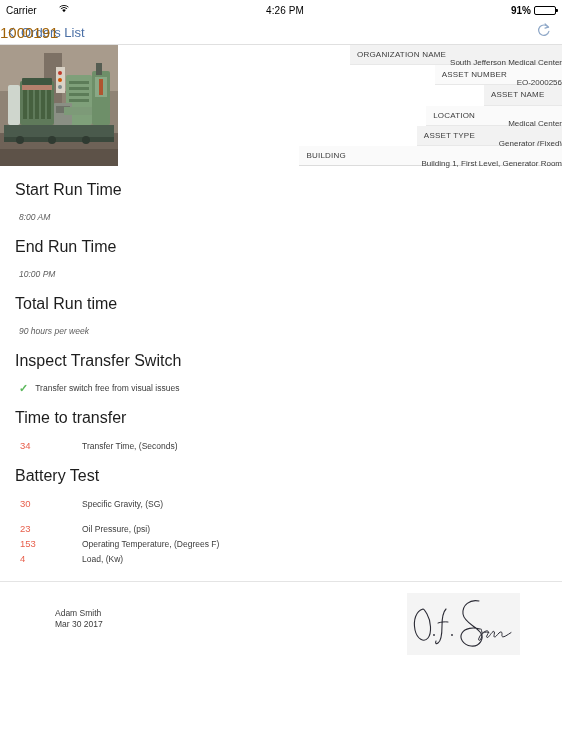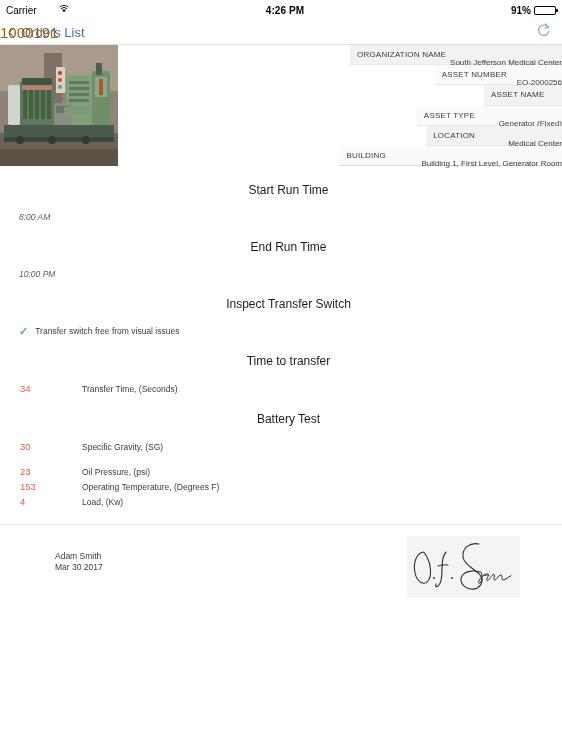--- a/index.html
+++ b/index.html
@@ -28,21 +28,21 @@
     box-sizing: border-box;
   }
   .status-left {
     display: flex;
     align-items: center;
     gap: 22px;
     flex: 1 1 0;
   }
   .status-center {
     flex: 0 0 auto;
-    font-weight: 700;
+    font-weight: 400;
     font-size: 10px;
     letter-spacing: 0.1px;
     margin-left: 8px;
   }
   .status-right {
     flex: 1 1 0;
     display: flex;
     align-items: center;
     justify-content: flex-end;
     gap: 3px;
@@ -141,21 +141,21 @@
   .asset-row {
     display: flex;
     align-items: center;
     height: 20px;
     flex: 1 1 0;
     border-bottom: 1px solid #e8e8e8;
     box-sizing: border-box;
   }
   .asset-row:nth-child(odd) { background: #f2f2f2; }
   .asset-row:nth-child(even) { background: #fafafa; }
-  .asset-row:last-child { border-bottom: 1px solid #dcdcdc; }
+  .asset-row:last-child { border-bottom: 1px solid #dcdcdc; gap: 40px; }
   .asset-label {
     flex: 0 0 78px;
     padding-left: 7px;
     font-size: 8px;
     color: #3b3b3b;
     letter-spacing: 0.2px;
     box-sizing: border-box;
     white-space: nowrap;
   }
   .asset-value {
@@ -169,27 +169,26 @@
     margin-top: 16px;
   }
 
   
   .form-body {
     padding: 0;
     background: #ffffff;
   }
   .section { padding-left: 15px; }
   .section-title {
-    font-size: 12px;
+    font-size: 16px;
     color: #1d1d1d;
     font-weight: 400;
     margin: 0;
     padding-top: 15px;
     line-height: 18px;
-    text-align: center;
   }
   .section-value-italic {
     font-size: 8.5px;
     font-style: italic;
     color: #5d5d5d;
     padding-top: 13px;
     padding-left: 4px;
     line-height: 11px;
   }
   .check-row {
@@ -356,46 +355,50 @@
       <div class="asset-value">South Jefferson Medical Center</div>
     </div>
     <div class="asset-row">
       <div class="asset-label">ASSET NUMBER</div>
       <div class="asset-value">EQ-2000256</div>
     </div>
     <div class="asset-row">
       <div class="asset-label">ASSET NAME</div>
     </div>
     <div class="asset-row">
+      <div class="asset-label">LOCATION</div>
+      <div class="asset-value">Medical Center</div>
+    </div>
+    <div class="asset-row">
       <div class="asset-label">ASSET TYPE</div>
       <div class="asset-value">Generator (Fixed)</div>
     </div>
     <div class="asset-row">
-      <div class="asset-label">LOCATION</div>
-      <div class="asset-value">Medical Center</div>
-    </div>
-    <div class="asset-row">
       <div class="asset-label">BUILDING</div>
       <div class="asset-value">Building 1, First Level, Generator Room</div>
     </div>
   </div>
 </div>
 
 <div class="form-body">
 
   <div class="section">
     <div class="section-title">Start Run Time</div>
     <div class="section-value-italic">8:00 AM</div>
   </div>
 
   <div class="section">
     <div class="section-title">End Run Time</div>
     <div class="section-value-italic">10:00 PM</div>
   </div>
 
+  <div class="section">
+    <div class="section-title">Total Run time</div>
+    <div class="section-value-italic">90 hours per week</div>
+  </div>
 
   <div class="section">
     <div class="section-title">Inspect Transfer Switch</div>
     <div class="check-row">
       <span class="check-mark">✓</span>
       <span class="check-label">Transfer switch free from visual issues</span>
     </div>
   </div>
 
   <div class="section">

